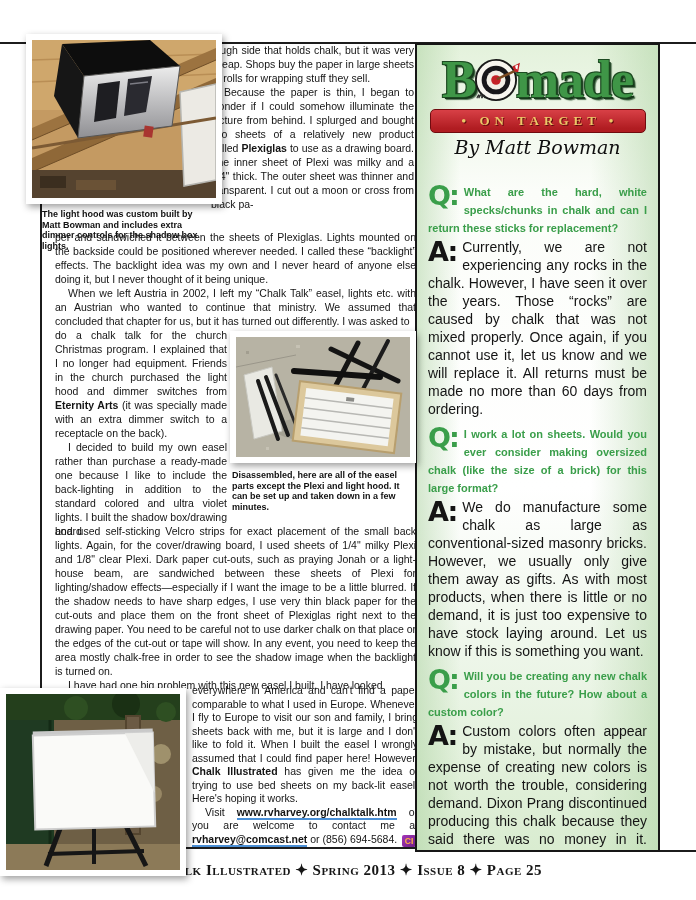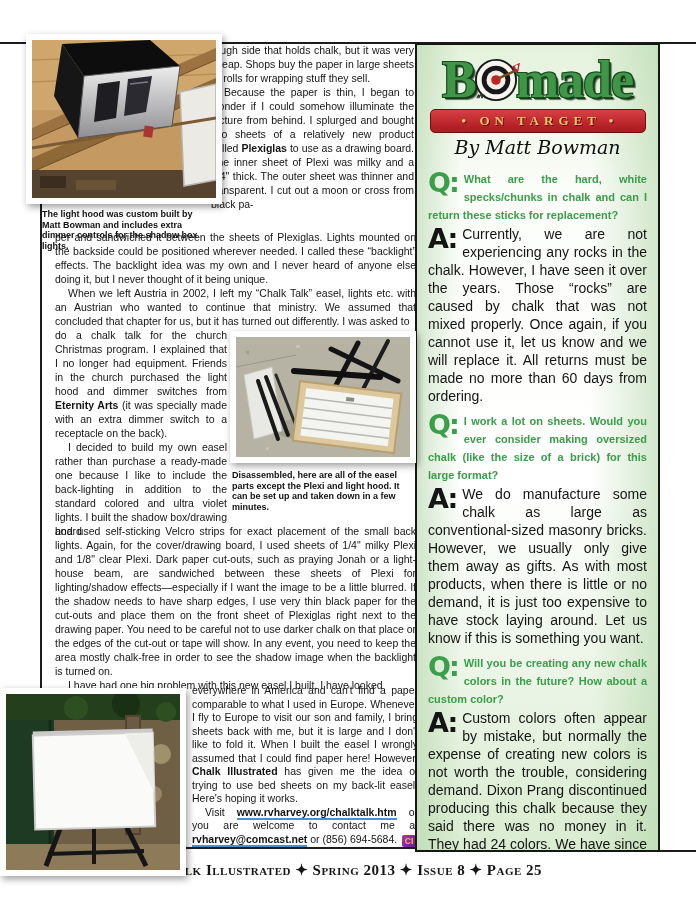--- a/index.html
+++ b/index.html
@@ -52,21 +52,21 @@
   #bowman-logo{display:flex;justify-content:center;align-items:flex-end;height:56px}
   .logo-letter{font-family:"Liberation Serif",serif;font-weight:bold;font-size:52px;line-height:50px;color:#3f9647;
     letter-spacing:-1px;
     text-shadow:-1px -1px 0 #1c4a21,1px -1px 0 #1c4a21,-1px 1px 0 #1c4a21,2px 2px 0 #16391a,3px 3px 1px rgba(20,60,25,.7)}
   #target-icon{width:44px;height:44px;margin:0 -2px 3px -2px;overflow:visible}
   #banner{width:214px;height:22px;margin:4px auto 3px;border:1px solid #700b0f;border-radius:5px;
     background:linear-gradient(180deg,#d84046 0%,#b01c21 85%);
     text-align:center;font-family:"Liberation Serif",serif;font-weight:bold;font-size:13px;line-height:21px;
     letter-spacing:5px;text-indent:5px;color:#ecc768;text-shadow:1px 1px 0 #5e0a0c}
   #byline{text-align:center;font-family:"DejaVu Serif",serif;font-style:italic;font-size:19px;line-height:22px;
-    margin:2px 0 11px;color:#0f0f0f}
+    margin:2px 0 24px;color:#0f0f0f}
 
   .qa-item{margin-bottom:6px}
   .qa-q,.qa-a{display:flow-root;text-align:justify}
   .qa-q{margin-bottom:2px}
   .q-mark,.a-mark{float:left;font-family:"DejaVu Sans",sans-serif;font-weight:bold;font-size:27px;line-height:25px;
     letter-spacing:-2px;margin:1px 6px 0 0}
   .q-mark{color:#3a9e4a}
   .a-mark{color:#141414}
   .q-text{font-weight:bold;font-size:11px;line-height:13px;color:#3a9e4a}
   .a-text{font-size:14px;line-height:15px;color:#141414}

